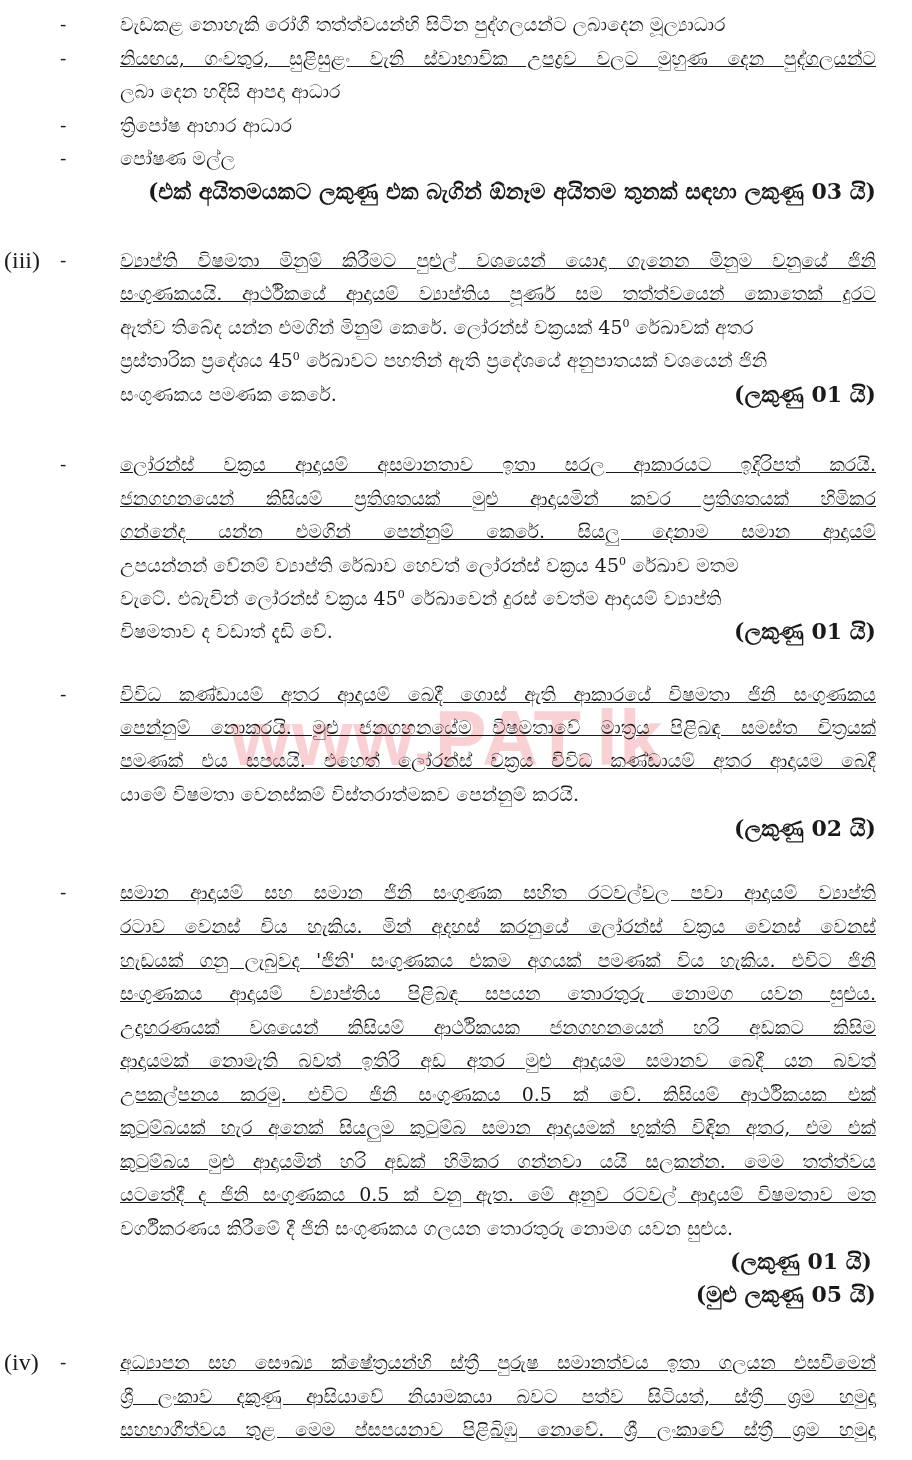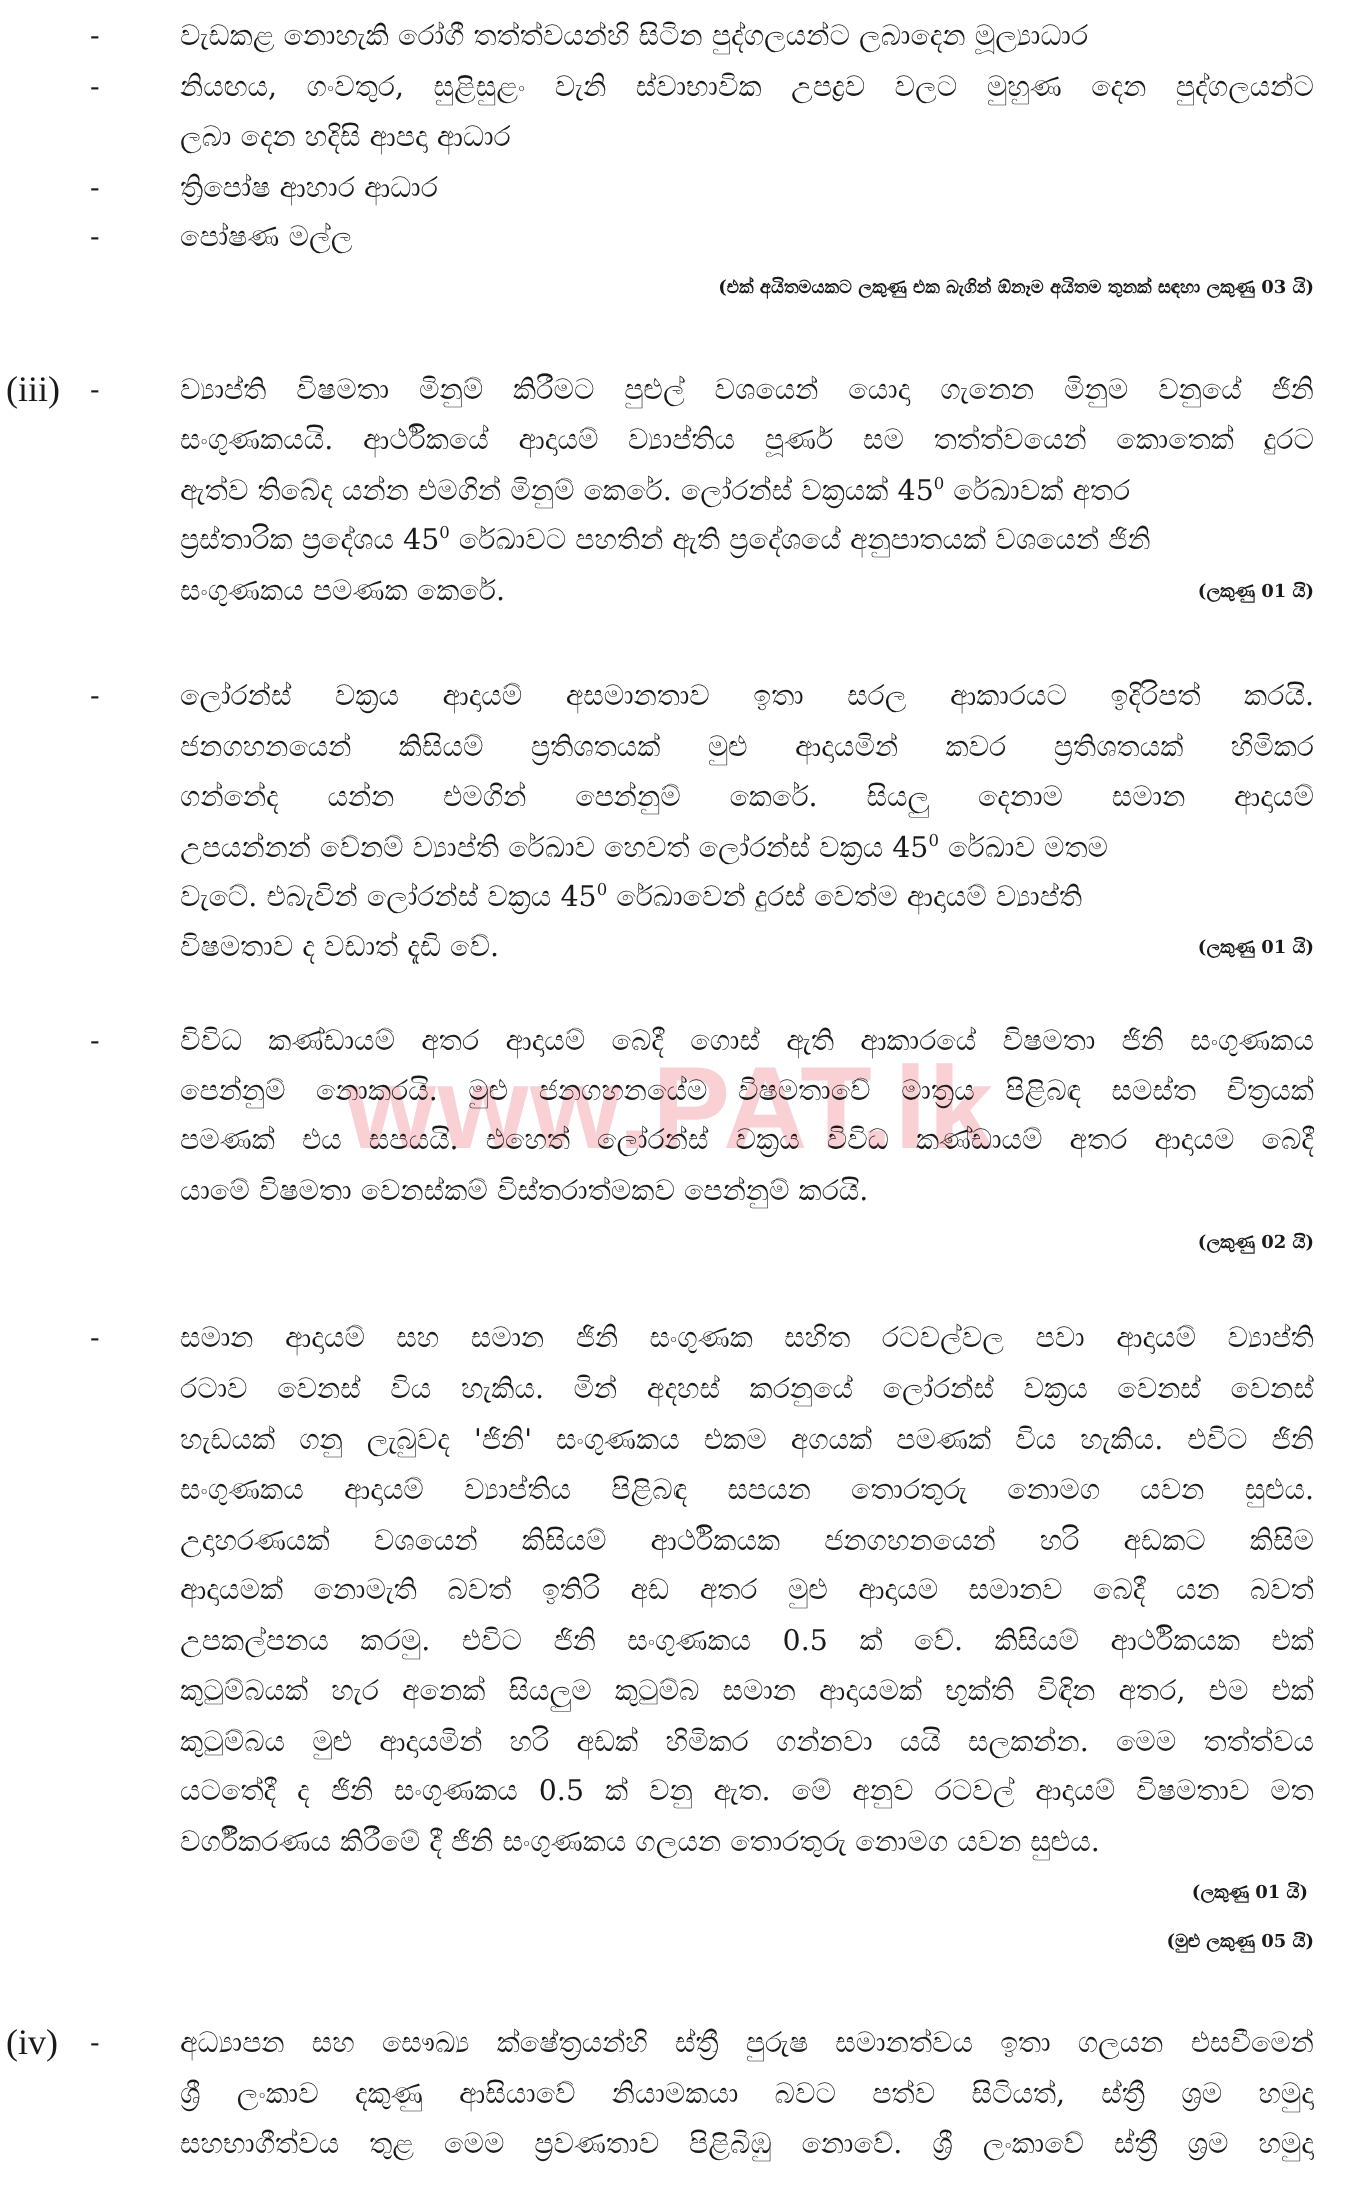--- a/index.html
+++ b/index.html
@@ -14,30 +14,30 @@
     font-weight: bold; font-size: 78px; letter-spacing: 1px;
     color: rgba(235, 110, 120, 0.32);
     z-index: 0; pointer-events: none; white-space: nowrap;
   }
   .content { position: relative; z-index: 1; }
   .line {
     position: absolute; left: 120px; right: 36px;
     font-size: 19px; line-height: 33px; height: 33px;
     white-space: nowrap; overflow: hidden;
   }
-  .justify { text-align: justify; text-align-last: justify; }
+  .justify { text-align: justify; text-align-last: justify; text-decoration: underline; }
   .dash {
     position: absolute; left: 60px; font-size: 19px; line-height: 33px;
   }
   .num {
     position: absolute; left: 4px; font-size: 24px; line-height: 33px;
     font-family: Liberation Serif, serif;
   }
   .marks {
-    position: absolute; right: 36px; font-size: 12px; line-height: 33px;
+    position: absolute; right: 36px; font-size: 22px; line-height: 33px;
     font-weight: bold; white-space: nowrap;
   }
   sup { font-size: 11px; vertical-align: super; line-height: 0; }
 </style>
 </head>
 <body>
 
 <div class="watermark">www.PAT.lk</div>
 
 <div class="content">
@@ -94,14 +94,14 @@
   <div class="line justify" style="top:1145px">කුටුම්බය මුළු ආදායමින් හරි අඩක් හිමිකර ගන්නවා යයි සලකන්න. මෙම තත්ත්වය</div>
   <div class="line justify" style="top:1178px">යටතේදී ද ජිනි සංගුණකය 0.5 ක් වනු ඇත. මේ අනුව රටවල් ආදායම් විෂමතාව මත</div>
   <div class="line" style="top:1212px">වර්ගීකරණය කිරීමේ දී ජිනි සංගුණකය ගලයන තොරතුරු නොමග යවන සුළුය.</div>
   <div class="marks" style="top:1245px; right:40px">(ලකුණු 01 යි)</div>
   <div class="marks" style="top:1278px">(මුළු ලකුණු 05 යි)</div>
 
   <span class="num" style="top:1346px">(iv)</span>
   <span class="dash" style="top:1346px">-</span>
   <div class="line justify" style="top:1346px">අධ්‍යාපන සහ සෞඛ්‍ය ක්ෂේත්‍රයන්හි ස්ත්‍රී පුරුෂ සමානත්වය ඉතා ගලයන එසවීමෙන්</div>
   <div class="line justify" style="top:1380px">ශ්‍රී ලංකාව දකුණු ආසියාවේ නියාමකයා බවට පත්ව සිටියත්, ස්ත්‍රී ශ්‍රම හමුදා</div>
-  <div class="line justify" style="top:1413px">සහභාගීත්වය තුළ මෙම ප්‍රවණතාව පිළිබිඹු නොවේ. ශ්‍රී ලංකාවේ ස්ත්‍රී ශ්‍රම හමුදා</div>
+  <div class="line justify" style="top:1413px">සහභාගීත්වය තුළ මෙම ප්‍සපයනාව පිළිබිඹු නොවේ. ශ්‍රී ලංකාවේ ස්ත්‍රී ශ්‍රම හමුදා</div>
 </div>
 
 </body></html>

